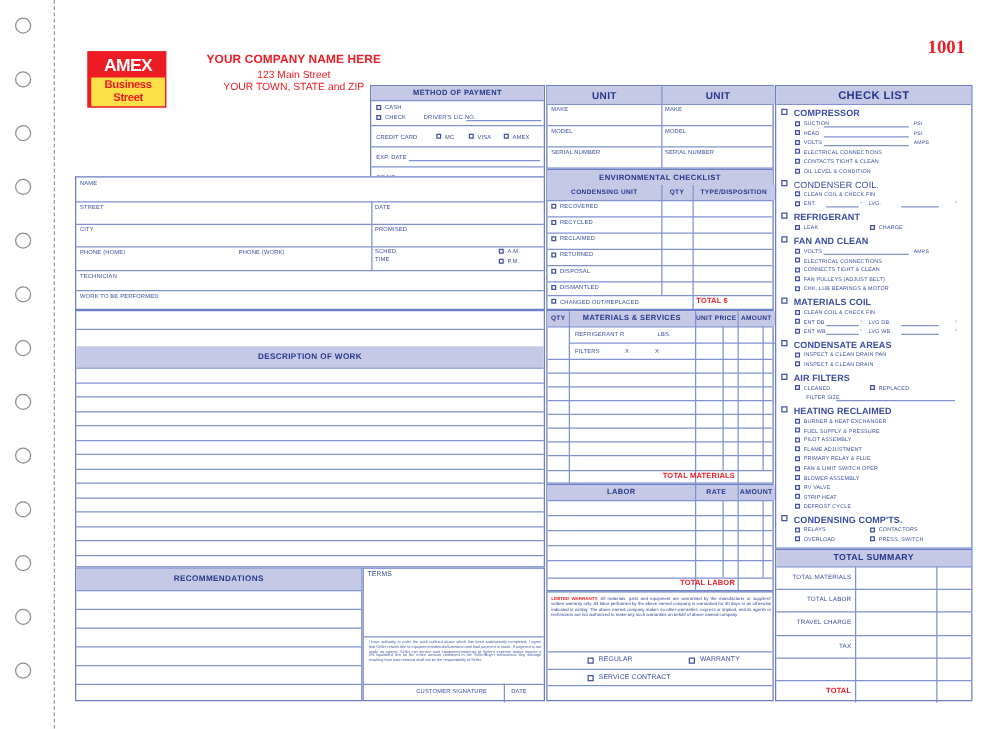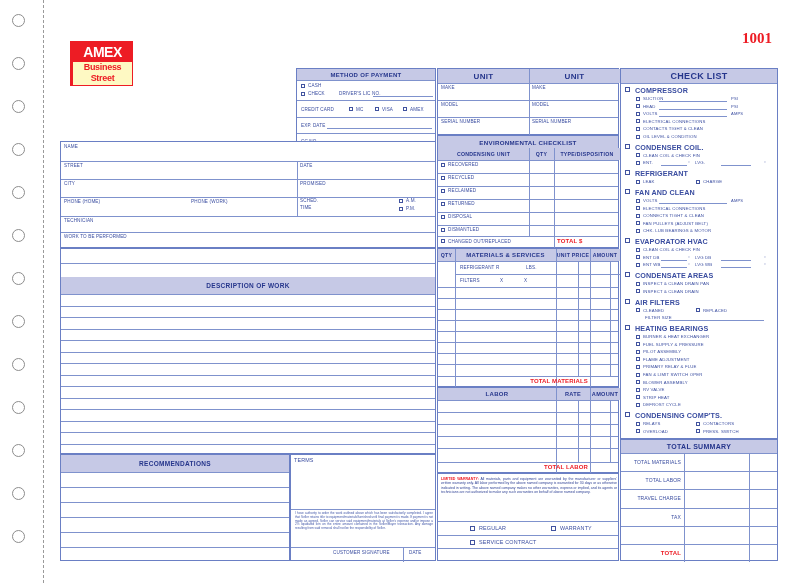--- a/index.html
+++ b/index.html
@@ -34,21 +34,21 @@
   .cb { position:absolute; width:4px; height:4px; border:1px solid #41539f; background:#fff; }
   .cb6 { width:5px; height:5px; }
   .uline { position:absolute; border-bottom:1px solid #7f92cd; height:0; }
 
   
   .free-box { position:absolute; left:18px; top:33px; width:63px; height:45px;
       background:#ed1c24; border:1px solid #ed1c24; }
   .free-top { position:absolute; left:2px; top:2px; width:59px; height:17px; background:#ed1c24;
       color:#fff; font-weight:bold; font-size:14px; text-align:center; line-height:17px;
       letter-spacing:-.5px; }
-  .free-bot { position:absolute; left:2px; top:20px; width:59px; height:23px; background:#fef9c3; }
+  .free-bot { position:absolute; left:2px; top:20px; width:59px; height:23px; background:#fde047; }
   .free-bot span { display:block; text-align:center; color:#ed1c24; font-weight:bold;
       font-size:9px; line-height:11px; letter-spacing:-.3px; }
   .co-name { position:absolute; left:88px; top:34px; width:190px; text-align:center;
       color:#ed1c24; font-weight:bold; font-size:9.5px; letter-spacing:.1px; }
   .co-line { position:absolute; left:88px; width:190px; text-align:center; color:#ed1c24;
       font-size:8.3px; }
   .ttl-hvac { position:absolute; left:236px; top:22px; width:120px; text-align:right;
       font-family:"Liberation Serif", serif; font-weight:bold; font-size:29px;
       color:#22348e; letter-spacing:.5px; }
   .ttl-so { position:absolute; left:362px; top:20px; width:215px; text-align:center;
@@ -94,20 +94,23 @@
   <div class="sheet">
 
     <div class="free-box">
       <div class="free-top">AMEX</div>
       <div class="free-bot">
         <span>Business</span>
         <span>Street</span>
       </div>
     </div>
 
+    <div class="co-name">YOUR COMPANY NAME HERE</div>
+    <div class="co-line" style="top:46px">123 Main Street</div>
+    <div class="co-line" style="top:56px">YOUR TOWN, STATE and ZIP</div>
 
     <div class="num1001">1001</div>
 
     <div class="bx" style="left:244px; top:60px; width:140px; height:78px;">
       <div class="hdr" style="position:absolute; left:0; top:0; width:100%; height:11px; font-size:6px;">METHOD OF PAYMENT</div>
       <div class="rule" style="left:0; top:11px; width:100%;"></div>
 
       <div class="cb" style="left:4px; top:15px;"></div>
       <div class="lbl" style="left:11px; top:14px;">CASH</div>
       <div class="cb" style="left:4px; top:23px;"></div>
@@ -263,21 +266,21 @@
           <div class="cb" style="left: 15px; top: 27.7px;"></div>
           <div class="lbl" style="left: 22px; top: 27.2px; font-size: 4.3px;">VOLTS</div>
           <div class="uline" style="left: 38px; top: 32.2px; width: 68px;"></div>
           <div class="lbl" style="left: 110px; top: 27.2px; font-size: 4.1px;">AMPS</div>
           <div class="cb" style="left: 15px; top: 35.3px;"></div>
           <div class="lbl" style="left: 22px; top: 34.8px; font-size: 4.3px;">ELECTRICAL CONNECTIONS</div>
           <div class="cb" style="left: 15px; top: 42.9px;"></div>
           <div class="lbl" style="left: 22px; top: 42.4px; font-size: 4.3px;">CONTACTS TIGHT &amp; CLEAN</div>
           <div class="cb" style="left: 15px; top: 50.5px;"></div>
           <div class="lbl" style="left: 22px; top: 50px; font-size: 4.3px;">OIL LEVEL &amp; CONDITION</div>
-          <div class="lbl" style="left: 14px; top: 58.8px; font-size: 7.2px; font-weight: bold; letter-spacing: 0.1px;">CONDENSER COIL.</div>
+          <div class="lbl" style="left: 14px; top: 58.8px; font-size: 7.2px; font-weight: normal; letter-spacing: 0.1px;">CONDENSER COIL.</div>
           <div class="cb cb6" style="left: 4px; top: 59.8px;"></div>
           <div class="cb" style="left: 15px; top: 69.3px;"></div>
           <div class="lbl" style="left: 22px; top: 68.8px; font-size: 4.3px;">CLEAN COIL &amp; CHECK FIN</div>
           <div class="cb" style="left: 15px; top: 76.9px;"></div>
           <div class="lbl" style="left: 22px; top: 76.4px; font-size: 4.3px;">ENT.</div>
           <div class="uline" style="left: 40px; top: 81.4px; width: 26px;"></div>
           <div class="lbl" style="left: 67px; top: 76.4px; font-size: 4.1px;">°</div>
           <div class="lbl" style="left: 74px; top: 76.4px; font-size: 4.3px;">LVG.</div>
           <div class="uline" style="left: 100px; top: 81.4px; width: 30px;"></div>
           <div class="lbl" style="left: 143px; top: 76.4px; font-size: 4.1px;">°</div>
@@ -294,21 +297,21 @@
           <div class="uline" style="left: 38px; top: 119px; width: 68px;"></div>
           <div class="lbl" style="left: 110px; top: 114px; font-size: 4.1px;">AMPS</div>
           <div class="cb" style="left: 15px; top: 122.1px;"></div>
           <div class="lbl" style="left: 22px; top: 121.6px; font-size: 4.3px;">ELECTRICAL CONNECTIONS</div>
           <div class="cb" style="left: 15px; top: 129.7px;"></div>
           <div class="lbl" style="left: 22px; top: 129.2px; font-size: 4.3px;">CONNECTS TIGHT &amp; CLEAN</div>
           <div class="cb" style="left: 15px; top: 137.3px;"></div>
           <div class="lbl" style="left: 22px; top: 136.8px; font-size: 4.3px;">FAN PULLEYS (ADJUST BELT)</div>
           <div class="cb" style="left: 15px; top: 144.9px;"></div>
           <div class="lbl" style="left: 22px; top: 144.4px; font-size: 4.3px;">CHK. LUB BEARINGS &amp; MOTOR</div>
-          <div class="lbl" style="left: 14px; top: 153.2px; font-size: 7.2px; font-weight: bold; letter-spacing: 0.1px;">EVAPORATOR HVAC</div>
+          <div class="lbl" style="left: 14px; top: 153.2px; font-size: 7.2px; font-weight: bold; letter-spacing: 0.1px;">MATERIALS COIL</div>
           <div class="cb cb6" style="left: 4px; top: 154.2px;"></div>
           <div class="cb" style="left: 15px; top: 163.7px;"></div>
           <div class="lbl" style="left: 22px; top: 163.2px; font-size: 4.3px;">CLEAN COIL &amp; CHECK FIN</div>
           <div class="cb" style="left: 15px; top: 171.3px;"></div>
           <div class="lbl" style="left: 22px; top: 170.8px; font-size: 4.3px;">ENT DB</div>
           <div class="uline" style="left: 40px; top: 175.8px; width: 26px;"></div>
           <div class="lbl" style="left: 67px; top: 170.8px; font-size: 4.1px;">°</div>
           <div class="lbl" style="left: 74px; top: 170.8px; font-size: 4.3px;">LVG DB</div>
           <div class="uline" style="left: 100px; top: 175.8px; width: 30px;"></div>
           <div class="lbl" style="left: 143px; top: 170.8px; font-size: 4.1px;">°</div>
@@ -326,21 +329,21 @@
           <div class="cb" style="left: 15px; top: 205.3px;"></div>
           <div class="lbl" style="left: 22px; top: 204.8px; font-size: 4.3px;">INSPECT &amp; CLEAN DRAIN</div>
           <div class="lbl" style="left: 14px; top: 213.6px; font-size: 7.2px; font-weight: bold; letter-spacing: 0.1px;">AIR FILTERS</div>
           <div class="cb cb6" style="left: 4px; top: 214.6px;"></div>
           <div class="cb" style="left: 15px; top: 224.1px;"></div>
           <div class="lbl" style="left: 22px; top: 223.6px; font-size: 4.3px;">CLEANED</div>
           <div class="cb" style="left: 75px; top: 224.1px;"></div>
           <div class="lbl" style="left: 82px; top: 223.6px; font-size: 4.3px;">REPLACED</div>
           <div class="lbl" style="left: 24px; top: 231.2px; font-size: 4.3px;">FILTER SIZE</div>
           <div class="uline" style="left: 48px; top: 236.2px; width: 95px;"></div>
-          <div class="lbl" style="left: 14px; top: 240px; font-size: 7.2px; font-weight: bold; letter-spacing: 0.1px;">HEATING BEARINGS</div>
+          <div class="lbl" style="left: 14px; top: 240px; font-size: 7.2px; font-weight: bold; letter-spacing: 0.1px;">HEATING RECLAIMED</div>
           <div class="cb cb6" style="left: 4px; top: 241px;"></div>
           <div class="cb" style="left: 15px; top: 250.5px;"></div>
           <div class="lbl" style="left: 22px; top: 250px; font-size: 4.3px;">BURNER &amp; HEAT EXCHANGER</div>
           <div class="cb" style="left: 15px; top: 258.1px;"></div>
           <div class="lbl" style="left: 22px; top: 257.6px; font-size: 4.3px;">FUEL SUPPLY &amp; PRESSURE</div>
           <div class="cb" style="left: 15px; top: 265.7px;"></div>
           <div class="lbl" style="left: 22px; top: 265.2px; font-size: 4.3px;">PILOT ASSEMBLY</div>
           <div class="cb" style="left: 15px; top: 273.3px;"></div>
           <div class="lbl" style="left: 22px; top: 272.8px; font-size: 4.3px;">FLAME ADJUSTMENT</div>
           <div class="cb" style="left: 15px; top: 280.9px;"></div>

